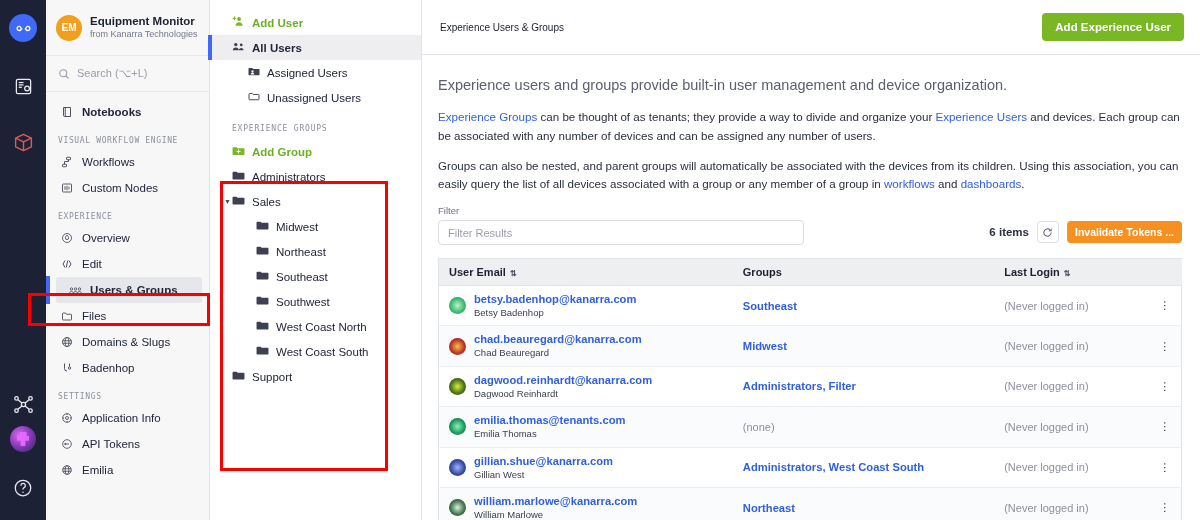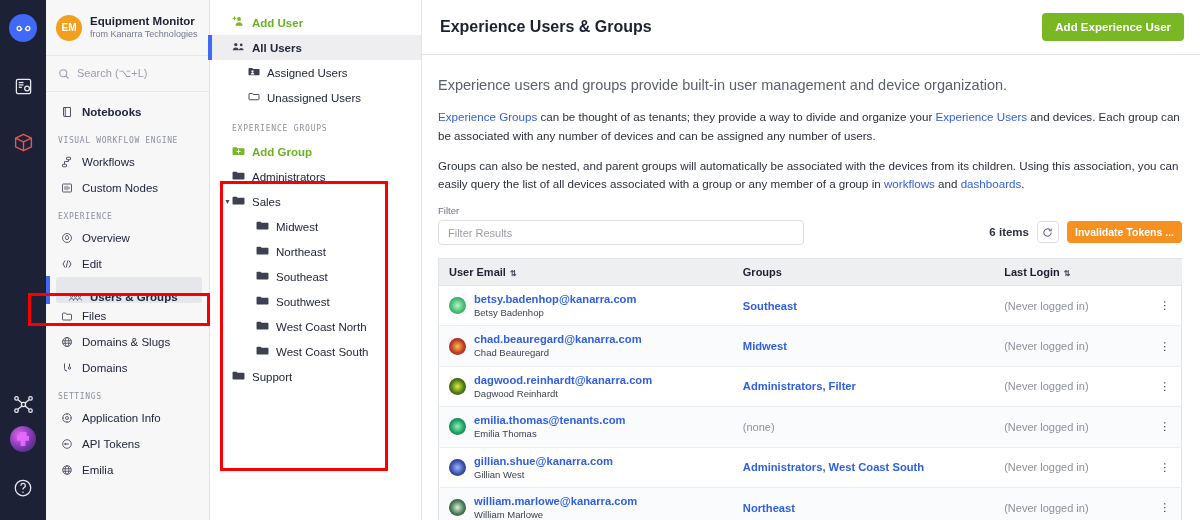--- a/index.html
+++ b/index.html
@@ -69,21 +69,21 @@
     padding: 11px 0 4px 12px; text-transform: uppercase;
   }
   .nav-item {
     height: 26px; display: flex; align-items: center; gap: 8px;
     padding: 0 8px 0 14px; font-size: 11.5px; color: #22263a;
     position: relative;
   }
   .nav-item.bold { font-weight: 700; }
   .nav-item.sel {
     background: #e6e7ea; border-radius: 3px;
-    margin: 0 7px 0 10px; padding-left: 4px; font-weight: 700; align-items: flex-end;
+    margin: 0 7px 0 10px; padding-left: 4px; font-weight: 700;
   }
   .nav-item.sel::before {
     content: ""; position: absolute; left: -10px; top: -1px;
     width: 4px; height: 28px; background: #3f69f6;
   }
   .ni-ico { width: 14px; display: flex; justify-content: center; flex: 0 0 14px; }
 
   
   .panel {
     width: 212px; flex: 0 0 212px; height: 520px; background: #fff;
@@ -112,21 +112,21 @@
     position: absolute; left: 14px; color: #4a4d60; font-size: 7px; line-height: 1;
   }
 
   
   .main { flex: 1 1 auto; height: 520px; display: flex; flex-direction: column; background:#fff; }
   .topbar {
     height: 56px; border-bottom: 1px solid #e3e4e8; display: flex;
     align-items: center; justify-content: space-between; padding: 0 16px 0 0;
     background: #fff;
   }
-  .top-title { font-size: 16px; font-weight: 700; color: #1d2030; }
+  .top-title { font-size: 10px; font-weight: 400; color: #1d2030; }
   .btn-green {
     background: #7ab725; color: #fff; border: none; border-radius: 4px;
     font-size: 11.5px; font-weight: 700; padding: 8px 13px;
     font-family: "Liberation Sans", sans-serif; cursor: pointer;
   }
   .content { padding: 22px 18px 0 16px; overflow: hidden; }
   .lead { font-size: 14.5px; color: #5b6070; margin-bottom: 15px; }
   .para { font-size: 11.6px; color: #2b2f3e; line-height: 1.62; margin-bottom: 11px; }
   .lnk { color: #2f5fe0; }
 
@@ -338,21 +338,21 @@
         <span>Domains &amp; Slugs</span>
       </div>
       <div class="nav-item">
         <span class="ni-ico">
           <svg width="12" height="12" viewBox="0 0 24 24" fill="none" stroke="#3c4051" stroke-width="1.8">
             <path d="M7 3v10a5 5 0 0 0 5 5"></path>
               <path d="M17 3v6"></path>
               <circle cx="17" cy="12" r="2.4"></circle>
           </svg>
         </span>
-        <span>Domains</span>
+        <span>Badenhop</span>
       </div>
 
       <div class="nav-sec">SETTINGS</div>
       <div class="nav-item">
         <span class="ni-ico">
           <svg width="12" height="12" viewBox="0 0 24 24" fill="none" stroke="#3c4051" stroke-width="1.6">
             <circle cx="12" cy="12" r="8.6"></circle>
               <circle cx="12" cy="12" r="3"></circle>
             <line x1="12" y1="3.4" x2="12" y2="6"></line>
               <line x1="12" y1="18" x2="12" y2="20.6"></line>

